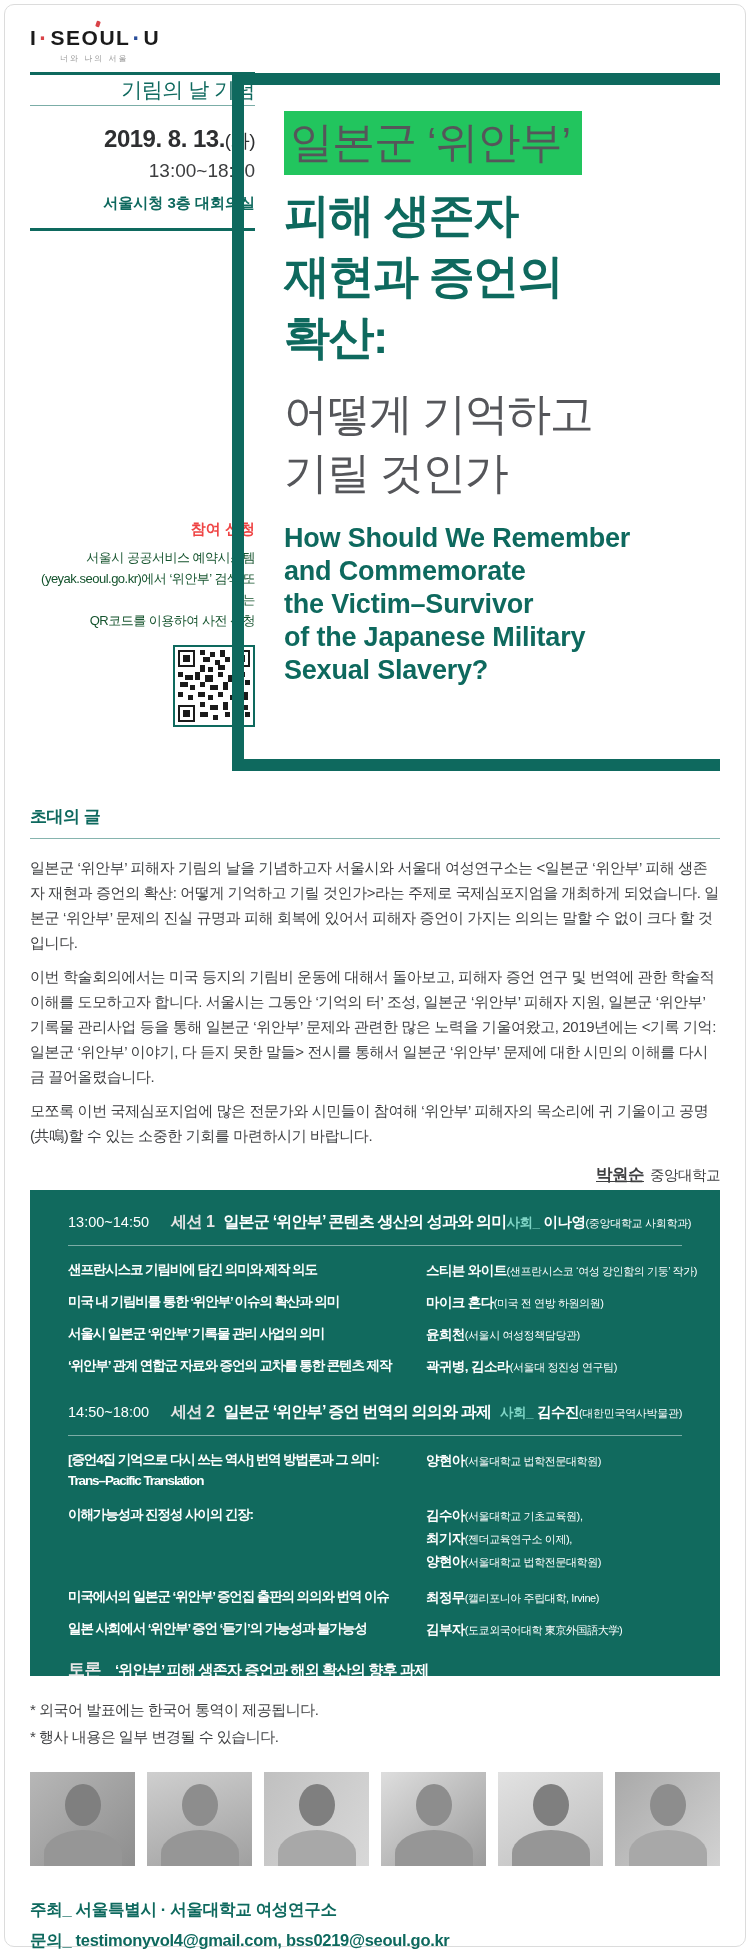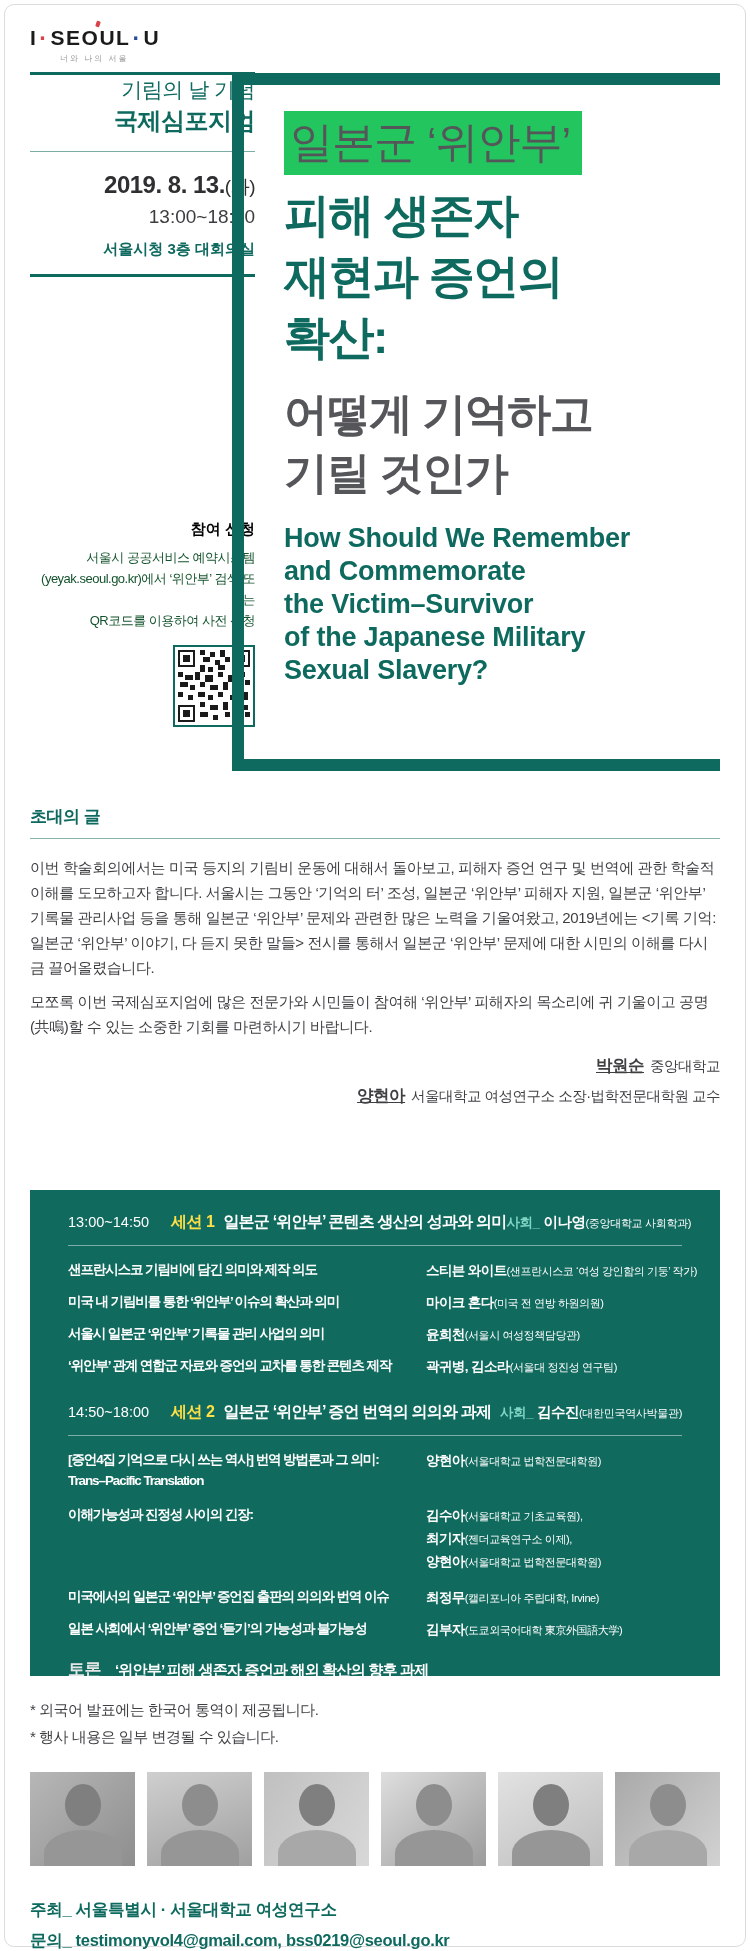--- a/index.html
+++ b/index.html
@@ -27,53 +27,53 @@
   .sb-t1{font-size:23px;font-weight:800;letter-spacing:-1px;margin-top:16px;line-height:30px;}
   .sb-t2{font-size:21px;font-weight:300;letter-spacing:-0.5px;line-height:30px;}
   .sb-t3{font-size:24px;font-weight:800;letter-spacing:-0.5px;line-height:32px;margin-bottom:14px;}
   .sb-date{font-size:24px;font-weight:800;color:#2e2f31;letter-spacing:-0.5px;margin-top:18px;line-height:30px;}
   .sb-date .day{font-size:19px;font-weight:500;}
   .sb-time{font-size:19px;font-weight:300;color:#3c3d3f;line-height:30px;}
   .sb-venue{font-size:15px;font-weight:800;color:#0e695e;line-height:26px;margin:4px 0 12px;}
 
   
   .apply{position:absolute;left:30px;top:520px;width:225px;text-align:right;}
-  .apply-h{font-size:15px;font-weight:800;color:#000000;margin-bottom:8px;}
+  .apply-h{font-size:15px;font-weight:800;color:#ef4444;margin-bottom:8px;}
   .apply-l{font-size:13px;color:#14532d;line-height:21px;letter-spacing:-0.5px;}
   .qr-box{margin:14px 0 0 auto;width:72px;height:72px;border:2px solid #0e695e;padding:3px;background:#fff;}
   .qr-box svg{display:block;width:100%;height:100%;}
 
   
   .hero{position:absolute;left:232px;top:73px;width:488px;height:698px;box-sizing:border-box;
         border:12px solid #0e695e;border-right:none;padding:26px 10px 0 40px;}
   .hero-hl{display:inline-block;background:#22c55e;color:#55565a;font-size:43px;font-weight:500;
            letter-spacing:-1px;padding:3px 12px 3px 6px;margin-bottom:10px;}
   .hero-bold{color:#0e695e;font-weight:800;font-size:46px;line-height:61px;letter-spacing:-1.5px;}
   .hero-light-wrap{margin-top:16px;}
-  .hero-light{color:#55565a;font-weight:700;font-size:44px;line-height:59px;letter-spacing:-1.5px;}
+  .hero-light{color:#55565a;font-weight:400;font-size:44px;line-height:59px;letter-spacing:-1.5px;}
   .hero-en{margin-top:20px;color:#0e695e;font-weight:700;font-size:27px;line-height:33px;letter-spacing:-0.2px;}
 
   
   .invite{position:absolute;left:30px;top:805px;width:690px;}
   .invite-h{font-size:17px;font-weight:800;color:#0e695e;letter-spacing:-0.5px;}
   .invite-rule{height:1px;background:#0e695e;opacity:.5;margin:10px 0 16px;}
   .para{font-size:15px;line-height:25px;color:#3e3f41;letter-spacing:-0.4px;margin:0 0 9px;text-align:left;}
   .sigs{margin-top:12px;text-align:right;color:#3e3f41;}
   .sig{line-height:29px;}
   .sig-name{font-size:16.5px;font-weight:800;letter-spacing:-0.5px;text-decoration:underline;}
   .sig-title{font-size:14.5px;font-weight:400;letter-spacing:-0.5px;margin-left:6px;}
 
   
   .program{position:absolute;left:30px;top:1190px;width:690px;height:486px;box-sizing:border-box;
            background:#116a5e;color:#fff;padding:22px 38px 0;overflow:hidden;}
   .sess{margin:0;}
   .sess + .sess{margin-top:24px;}
   .sess-head{display:flex;align-items:baseline;white-space:nowrap;}
   .sess-time{font-size:14.5px;font-weight:300;letter-spacing:0;}
-  .sess-label{font-size:16px;font-weight:800;color:#fde047;margin-left:22px;letter-spacing:-0.5px;}
+  .sess-label{font-size:16px;font-weight:800;color:#e5e5e5;margin-left:22px;letter-spacing:-0.5px;}
   .sess-title{font-size:16px;font-weight:800;margin-left:9px;letter-spacing:-0.8px;}
   .sess-mod{margin-left:auto;}
   .mod-label{font-size:13.5px;font-weight:700;color:#7fd5c6;letter-spacing:-0.5px;}
   .mod-name{font-size:14.5px;font-weight:800;margin-left:4px;letter-spacing:-0.5px;}
   .mod-aff{font-size:11px;font-weight:400;letter-spacing:-0.3px;}
   .sess-rule{height:1px;background:rgba(255,255,255,.45);margin:12px 0 13px;}
   .prow{display:grid;grid-template-columns:346px 1fr;column-gap:12px;margin-bottom:9px;align-items:start;}
   .prow.sp{margin-bottom:13px;}
   .ptitle div{font-size:13.5px;font-weight:800;line-height:21px;letter-spacing:-1.1px;white-space:nowrap;}
   .pspk div{line-height:21px;white-space:nowrap;}
@@ -121,21 +121,20 @@
       <span>UL</span>
       <span class="logo-dot blue">·</span>
       <span>U</span>
   </div>
   <div class="logo-tagline">너와 나의 서울</div>
 </div>
 
 <div class="sidebar">
   <div class="rule-thick"></div>
   <div class="sb-t2">기림의 날 기념</div>
-  <div class="sb-t3">국제심포지엄</div>
   <div class="rule-thin"></div>
   <div class="sb-date"><span>2019. 8. 13.</span><span class="day">(화)</span></div>
   <div class="sb-time">13:00~18:00</div>
   <div class="sb-venue">서울시청 3층 대회의실</div>
   <div class="rule-thick"></div>
 </div>
 
 <div class="apply">
   <div class="apply-h">참여 신청</div>
   <div>
@@ -218,20 +217,21 @@
       <div>the Victim–Survivor</div>
       <div>of the Japanese Military</div>
       <div>Sexual Slavery?</div>
     </div>
 </div>
 
 <div class="invite">
   <div class="invite-h">초대의 글</div>
   <div class="invite-rule"></div>
   <div>
+      <p class="para">일본군 ‘위안부’ 피해자 기림의 날을 기념하고자 서울시와 서울대 여성연구소는 &lt;일본군 ‘위안부’ 피해 생존자 재현과 증언의 확산: 어떻게 기억하고 기릴 것인가&gt;라는 주제로 국제심포지엄을 개최하게 되었습니다. 일본군 ‘위안부’ 문제의 진실 규명과 피해 회복에 있어서 피해자 증언이 가지는 의의는 말할 수 없이 크다 할 것입니다.</p>
       <p class="para">이번 학술회의에서는 미국 등지의 기림비 운동에 대해서 돌아보고, 피해자 증언 연구 및 번역에 관한 학술적 이해를 도모하고자 합니다. 서울시는 그동안 ‘기억의 터’ 조성, 일본군 ‘위안부’ 피해자 지원, 일본군 ‘위안부’ 기록물 관리사업 등을 통해 일본군 ‘위안부’ 문제와 관련한 많은 노력을 기울여왔고, 2019년에는 &lt;기록 기억: 일본군 ‘위안부’ 이야기, 다 듣지 못한 말들&gt; 전시를 통해서 일본군 ‘위안부’ 문제에 대한 시민의 이해를 다시금 끌어올렸습니다.</p>
       <p class="para">모쪼록 이번 국제심포지엄에 많은 전문가와 시민들이 참여해 ‘위안부’ 피해자의 목소리에 귀 기울이고 공명(共鳴)할 수 있는 소중한 기회를 마련하시기 바랍니다.</p>
     </div>
   <div class="sigs">
       <div class="sig"><span class="sig-name">박원순</span><span class="sig-title">중앙대학교</span></div>
       <div class="sig"><span class="sig-name">양현아</span><span class="sig-title">서울대학교 여성연구소 소장·법학전문대학원 교수</span></div>
     </div>
 </div>
 
 <div class="program">

